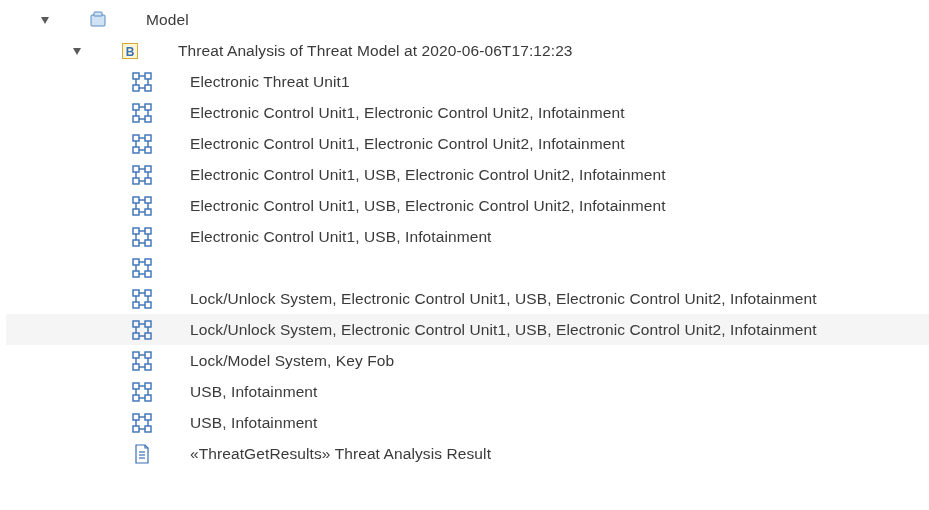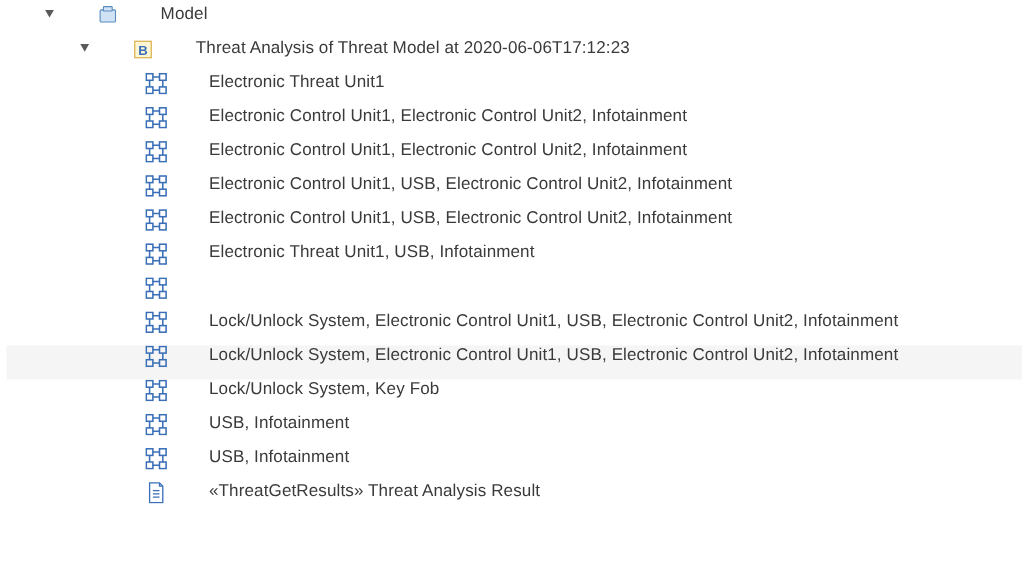--- a/index.html
+++ b/index.html
@@ -8,21 +8,21 @@
     width: 929px; height: 510px;
     font-family: "Segoe UI", Arial, sans-serif;
     font-size: 15px;
     color: #3a3a3a;
     background: #ffffff;
     overflow: hidden;
   }
   .tree { padding: 4px 0 0 6px; }
   .row {
     display: flex;
-    align-items: flex-start;
+    align-items: center;
     height: 31px;
     white-space: nowrap;
     gap: 32px;
   }
   .row.selected { background: #f5f5f5; }
   .indent { display: inline-block; }
   .ind0 { width: 0px; }
   .ind1 { width: 32px; }
   .ind2 { width: 92px; }
   .arrow {
@@ -161,21 +161,21 @@
         </span>
         <span class="label">Electronic Control Unit1, USB, Electronic Control Unit2, Infotainment</span>
       </div>
       <div class="row">
         <span class="indent ind2"></span>
         <span class="icon">
           <svg width="20" height="20" viewBox="0 0 20 20">
             <use href="#svg-node-icon"></use>
           </svg>
         </span>
-        <span class="label">Electronic Threat Unit1, USB, Infotainment</span>
+        <span class="label">Electronic Control Unit1, USB, Infotainment</span>
       </div>
       <div class="row">
         <span class="indent ind2"></span>
         <span class="icon">
           <svg width="20" height="20" viewBox="0 0 20 20">
             <use href="#svg-node-icon"></use>
           </svg>
         </span>
       </div>
       <div class="row">
@@ -196,21 +196,21 @@
         </span>
         <span class="label">Lock/Unlock System, Electronic Control Unit1, USB, Electronic Control Unit2, Infotainment</span>
       </div>
       <div class="row">
         <span class="indent ind2"></span>
         <span class="icon">
           <svg width="20" height="20" viewBox="0 0 20 20">
             <use href="#svg-node-icon"></use>
           </svg>
         </span>
-        <span class="label">Lock/Unlock System, Key Fob</span>
+        <span class="label">Lock/Model System, Key Fob</span>
       </div>
       <div class="row">
         <span class="indent ind2"></span>
         <span class="icon">
           <svg width="20" height="20" viewBox="0 0 20 20">
             <use href="#svg-node-icon"></use>
           </svg>
         </span>
         <span class="label">USB, Infotainment</span>
       </div>

